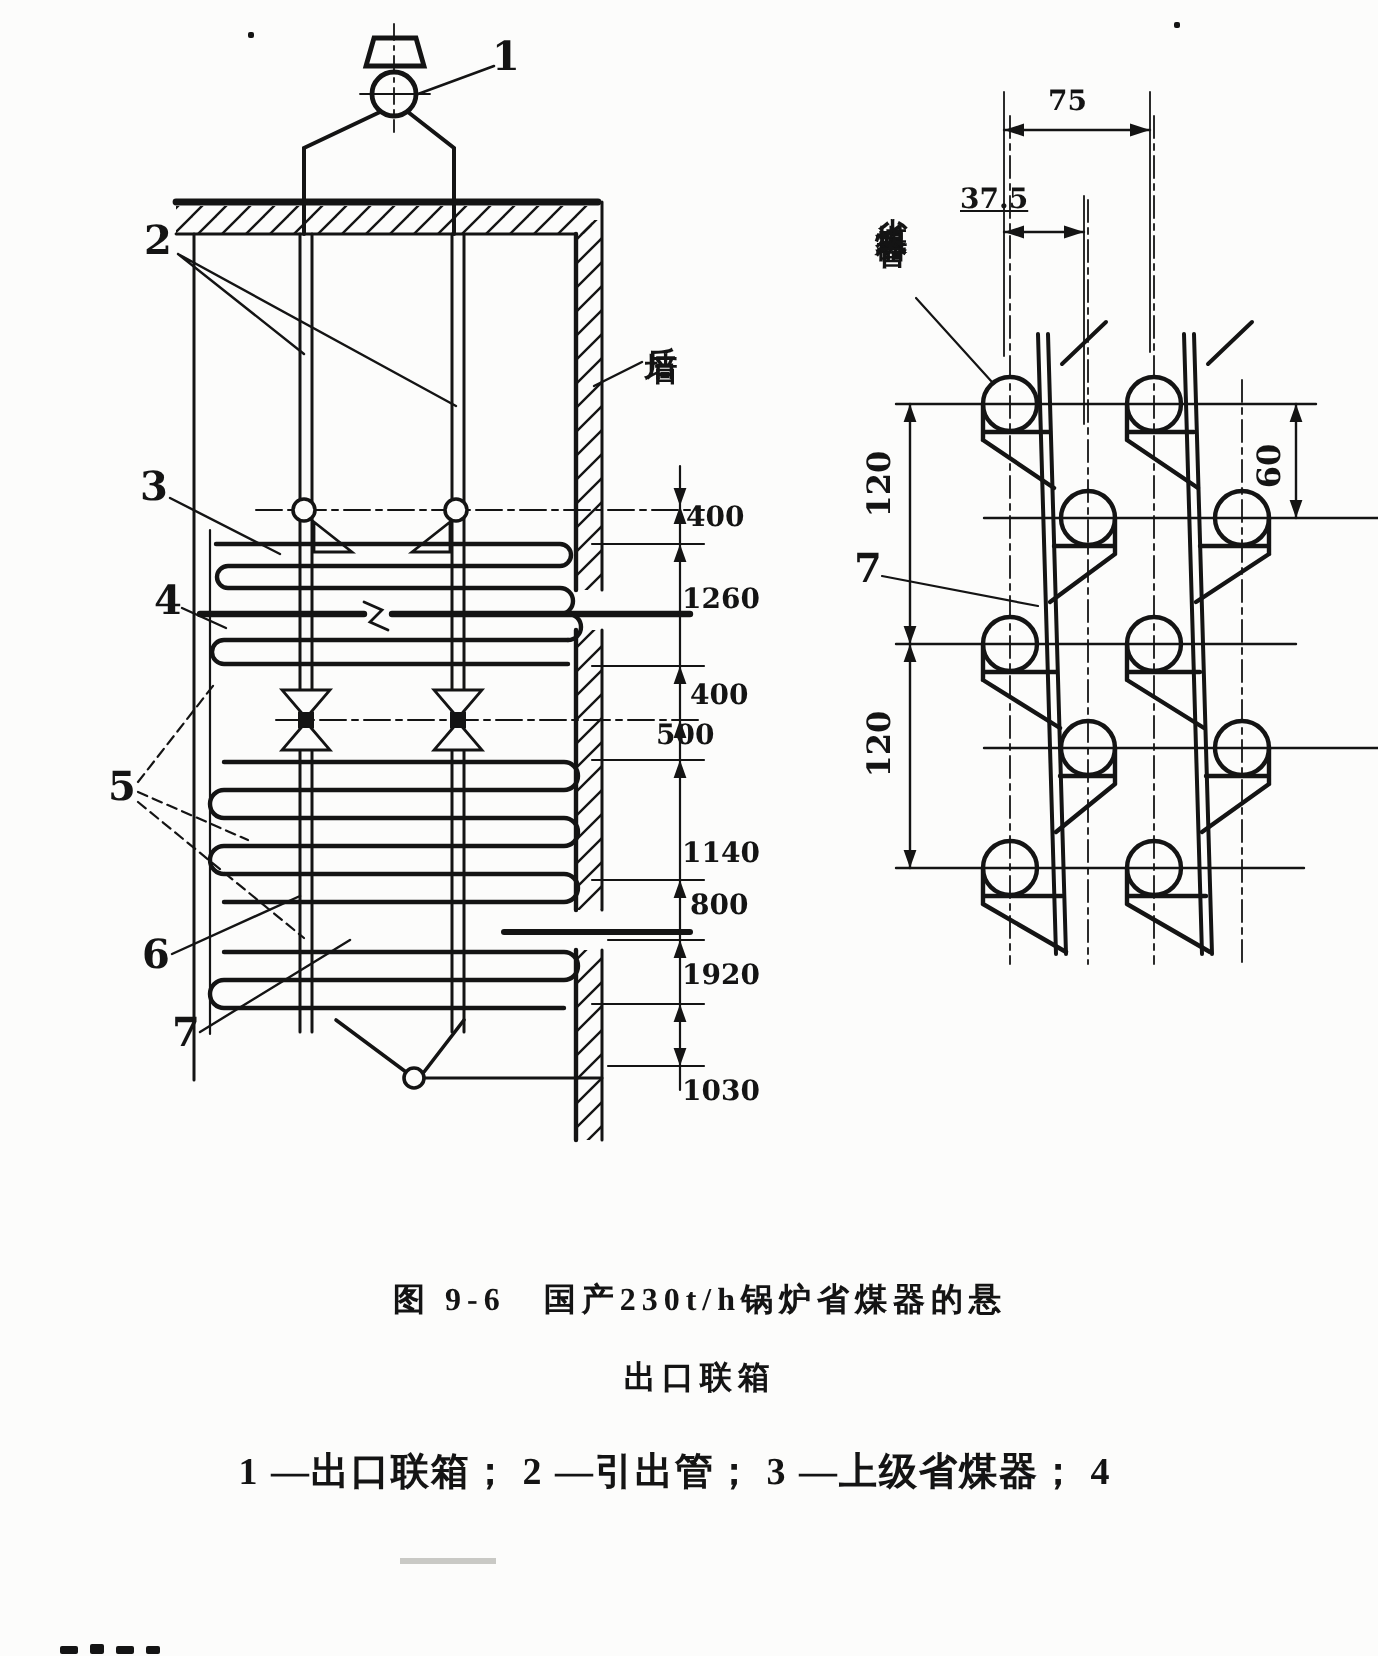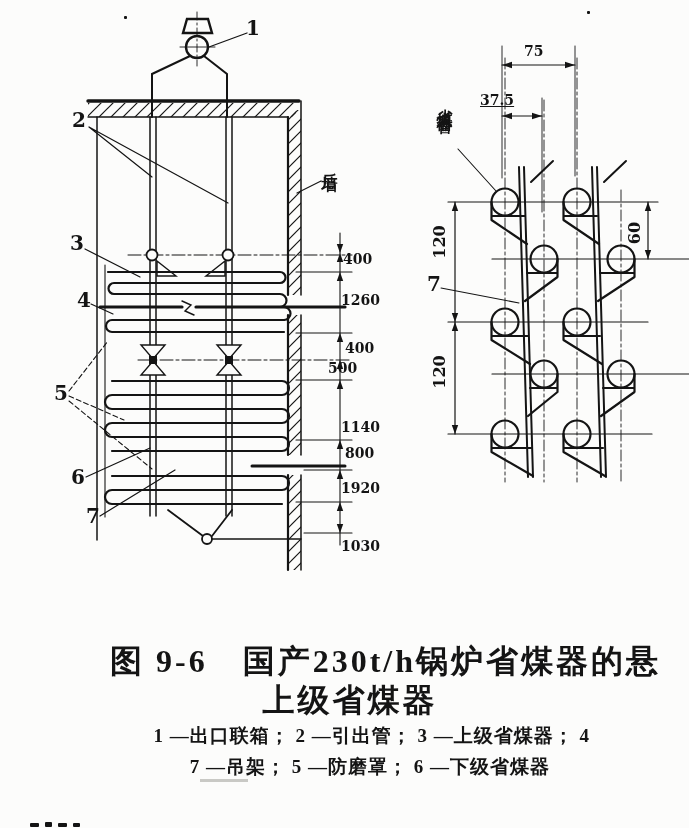--- a/index.html
+++ b/index.html
@@ -6,22 +6,22 @@
   #page{position:relative;width:689px;height:828px;background:#fcfcfb;overflow:hidden;
         font-family:"Liberation Serif", serif;color:#141414;}
   svg{position:absolute;left:0;top:0;}
   .t{position:absolute;white-space:nowrap;color:#141414;}
   .num{font-family:"DejaVu Serif", serif;font-weight:bold;font-size:14px;line-height:1;}
   .plabel{font-family:"DejaVu Serif", serif;font-weight:bold;font-size:20px;line-height:1;}
   .cn{font-family:"Liberation Serif", serif;font-weight:bold;}
   .vert{writing-mode:vertical-rl;text-orientation:upright;letter-spacing:3px;font-size:16px;line-height:1.1;}
   .rot{transform:translate(-50%,-50%) rotate(-90deg);transform-origin:center;
        font-family:"DejaVu Serif", serif;font-weight:bold;font-size:16px;line-height:1;}
-  .caption{font-size:32px;letter-spacing:3px;font-weight:bold;text-align:center;}
-  .legend{font-size:19px;letter-spacing:1px;font-weight:bold;text-align:right;}
+  .caption{font-size:16px;letter-spacing:3px;font-weight:bold;text-align:center;}
+  .legend{font-size:19px;letter-spacing:1px;font-weight:bold;text-align:center;}
   .artifact{position:absolute;background:#141414;border-radius:1px;}
   .smudge{position:absolute;background:#c9c9c5;}
 </style>
 </head>
 <body>
 
 <div id="page">
 
 <svg width="689" height="828" viewBox="0 0 689 828">
   <defs>
@@ -217,23 +217,22 @@
 
   <div class="t num" style="left:524px;top:44px;">75</div>
   <div class="t num" style="left:480px;top:93px;text-decoration:underline;">37.5</div>
   <div class="t rot" style="left:440px;top:242px;">120</div>
   <div class="t rot" style="left:440px;top:372px;">120</div>
   <div class="t rot" style="left:635px;top:233px;">60</div>
   <div class="t plabel" style="left:427px;top:274px;">7</div>
   <div class="t cn vert" style="left:436px;top:96px;">省煤器管</div>
 
   <div class="t cn caption" style="left:110px;top:640px;width:480px;">图 9-6　国产230t/h锅炉省煤器的悬</div>
-  <div class="t cn caption" style="left:110px;top:679px;width:480px;">上级省煤器</div>
+  <div class="t cn caption" style="left:110px;top:679px;width:480px;">出口联箱</div>
   <div class="t cn legend" style="left:85px;top:723px;width:505px;">1 —出口联箱； 2 —引出管； 3 —上级省煤器； 4</div>
-  <div class="t cn legend" style="left:60px;top:754px;width:490px;">7 —吊架； 5 —防磨罩； 6 —下级省煤器</div>
 
   <div class="artifact" style="left:124px;top:16px;width:3px;height:3px;"></div>
   <div class="artifact" style="left:587px;top:11px;width:3px;height:3px;"></div>
   <div class="smudge" style="left:200px;top:779px;width:48px;height:3px;"></div>
   <div class="artifact" style="left:30px;top:823px;width:9px;height:4px;"></div>
   <div class="artifact" style="left:45px;top:822px;width:7px;height:5px;"></div>
   <div class="artifact" style="left:58px;top:823px;width:9px;height:4px;"></div>
   <div class="artifact" style="left:73px;top:823px;width:7px;height:4px;"></div>
 
 </div>

